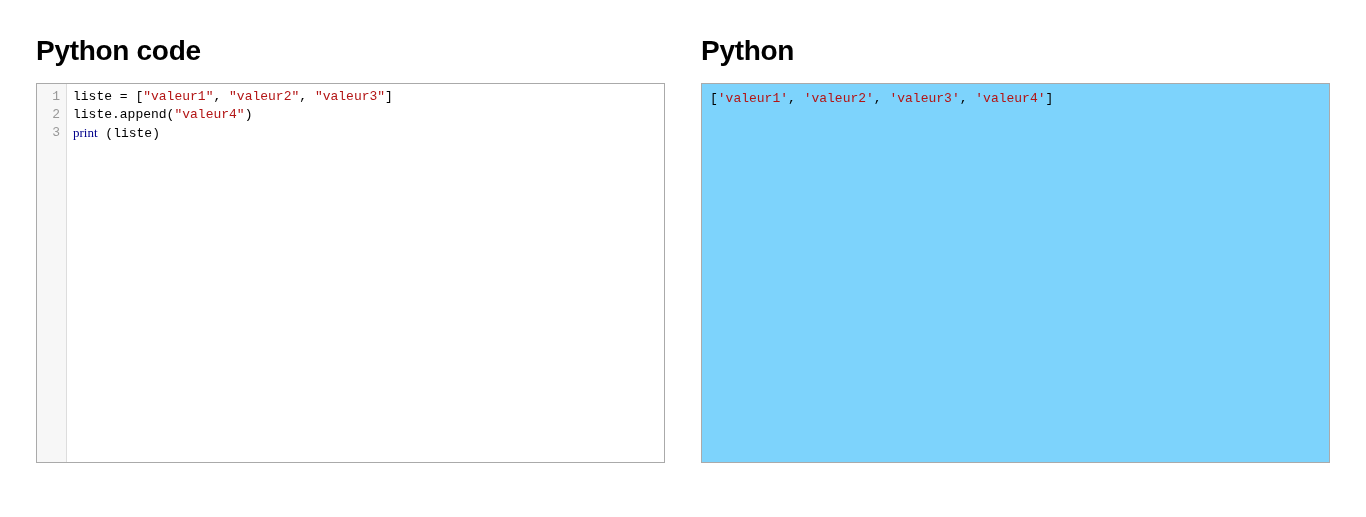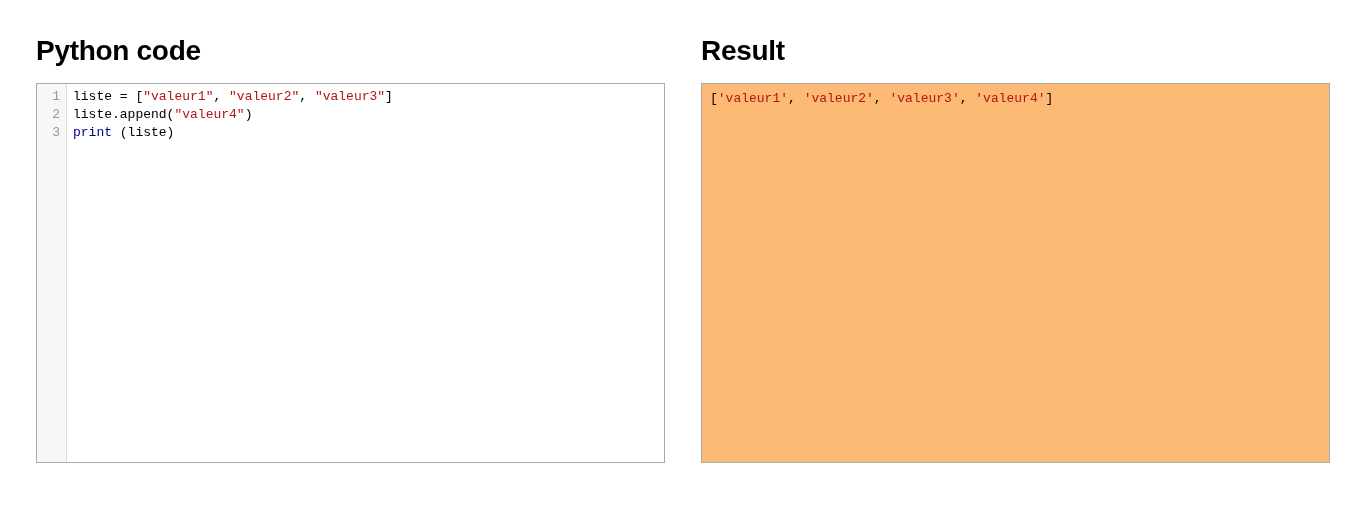--- a/index.html
+++ b/index.html
@@ -61,24 +61,24 @@
     }
     .result-box {
       border: 1px solid #aaa;
       height: 380px;
       padding: 6px 8px;
       font-family: Menlo, Monaco, Consolas, "Courier New", monospace;
       font-size: 13px;
       line-height: 18px;
       white-space: pre;
       overflow: auto;
-      background: #fdba74;
+      background: #7dd3fc;
     }
     .tok-str { color: #b31515; }
-    .tok-kw  { color: #00008b; }
+    .tok-kw  { color: #00008b; font-family: Liberation Serif, serif; }
     .tok-plain { color: #000; margin-top: 24px; }
     .tok-punc { color: #000; }
   </style>
 </head>
 <body>
 
 <div class="container">
 
   <div class="panel">
     <h2 class="panel-title">Python code</h2>
@@ -86,17 +86,17 @@
       <div class="gutter" id="gutter">
           <span class="ln">1</span>
           <span class="ln">2</span>
           <span class="ln">3</span>
         </div>
       <div class="code-content" id="code-content"><span class="code-line"><span class="tok-plain">liste = [</span><span class="tok-str">"valeur1"</span><span class="tok-plain">, </span><span class="tok-str">"valeur2"</span><span class="tok-plain">, </span><span class="tok-str">"valeur3"</span><span class="tok-plain">]</span></span><span class="code-line"><span class="tok-plain">liste.append(</span><span class="tok-str">"valeur4"</span><span class="tok-plain">)</span></span><span class="code-line"><span class="tok-kw">print</span><span class="tok-plain"> (liste)</span></span></div>
     </div>
   </div>
 
   <div class="panel">
-    <h2 class="panel-title">Result</h2>
+    <h2 class="panel-title">Python</h2>
     <div class="result-box" id="result-output"><span class="tok-punc">[</span><span class="tok-str">'valeur1'</span><span class="tok-punc">, </span><span class="tok-str">'valeur2'</span><span class="tok-punc">, </span><span class="tok-str">'valeur3'</span><span class="tok-punc">, </span><span class="tok-str">'valeur4'</span><span class="tok-punc">]</span></div>
   </div>
 
 </div>
 
 </body></html>

